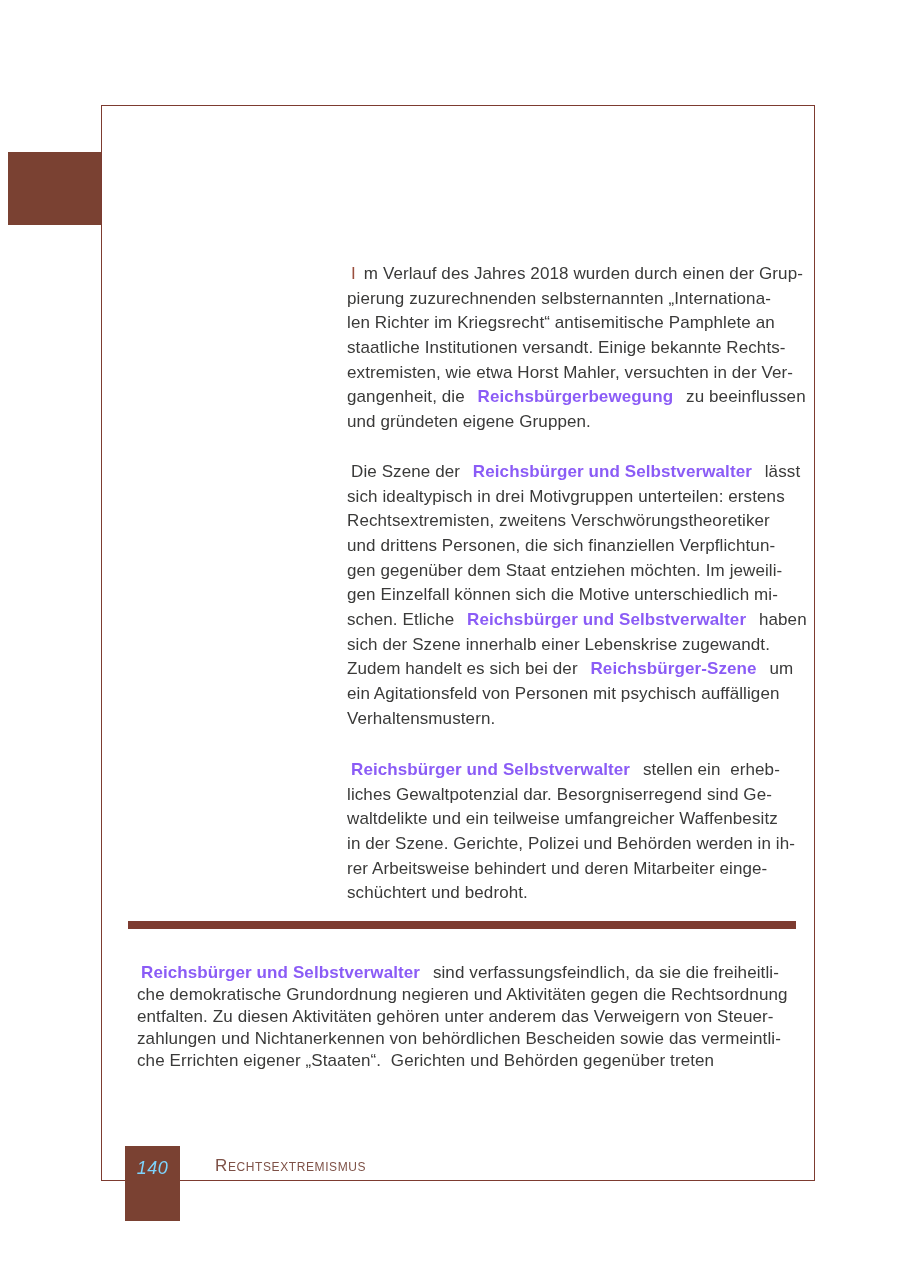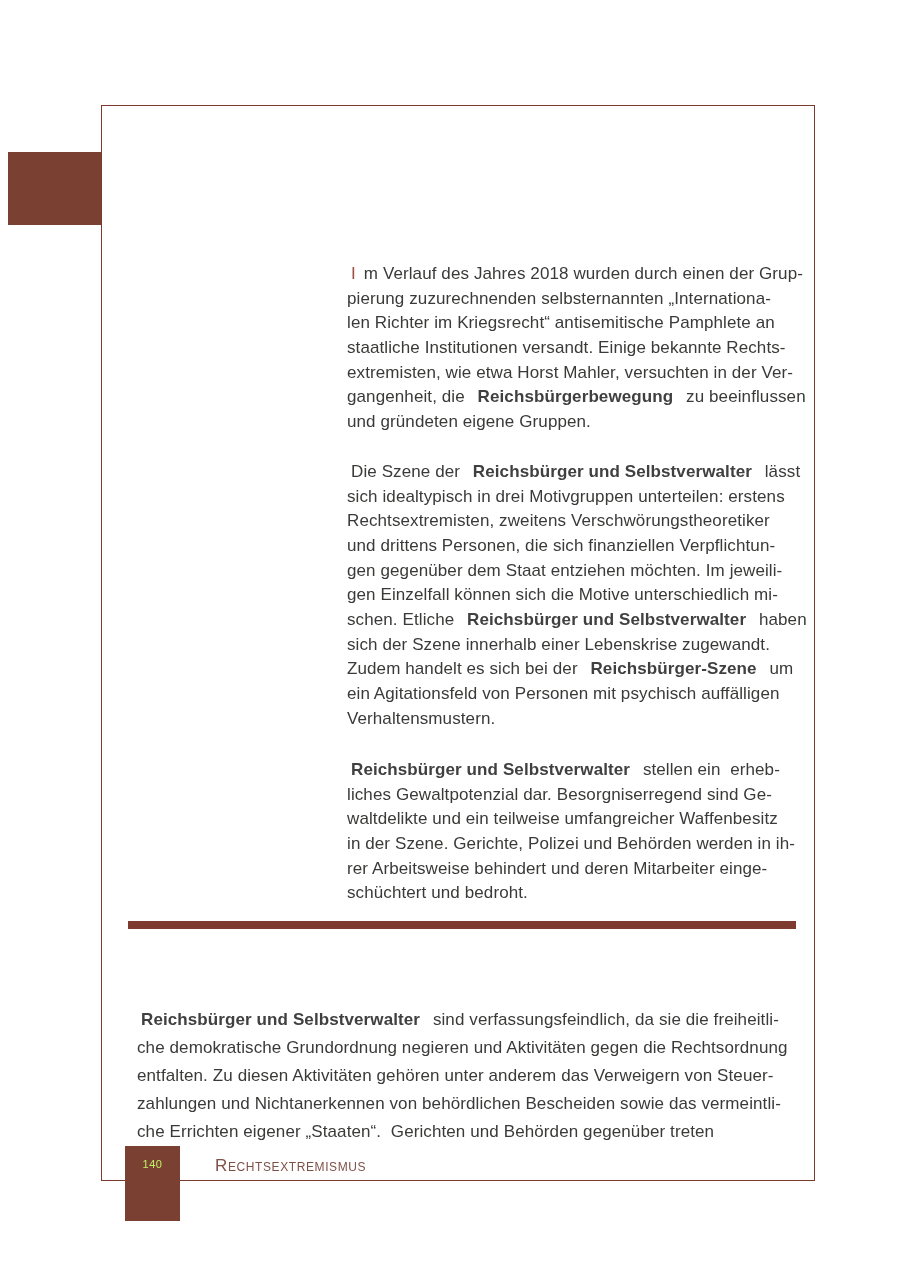--- a/index.html
+++ b/index.html
@@ -26,53 +26,54 @@
     background: #7A4132;
   }
   .para {
     position: absolute;
     white-space: pre-wrap;
     font-size: 17px;
     line-height: 24.66px;
     color: #3A3A39;
     letter-spacing: 0.1px;
   }
-  .para .b { font-weight: 700; color: #404040; }
+  .para .b { font-weight: 700; color: #8b5cf6; }
   .para .accent { color: #9A4F3D; }
   .p1 { left: 335px; top: 250px; }
   .p2 { left: 335px; top: 448px; }
   .p3 { left: 335px; top: 746px; }
   .rule {
     position: absolute;
     left: 120px; top: 913px;
     width: 668px; height: 1px;
     background: #7D3B30;
   }
   .section-heading {
     position: absolute;
     left: 125px; top: 916px;
     font-size: 18px;
     font-weight: 400;
     color: #8A564A;
     letter-spacing: 0.1px;
   }
-  .p4 { left: 125px; top: 994px; line-height: 28px; }
+  .p4 { left: 125px; top: 950px; line-height: 22px; }
   .pageno-box {
     position: absolute;
     left: 117px; top: 1138px;
     width: 55px; height: 75px;
     background: #7A4132;
     text-align: center;
   }
   .pageno-box .num {
     display: inline-block;
     margin-top: 4px;
-    font-size: 11px;
-    color: #bef264;
+    font-size: 18px;
+    color: #7dd3fc;
     letter-spacing: 0.5px;
+    font-style: italic;
   }
   .running-head {
     position: absolute;
     left: 203px; top: 1144px;
     font-size: 17px;
     font-variant: small-caps;
     color: #7E5147;
     letter-spacing: 0.6px;
     text-align: center;
   }

